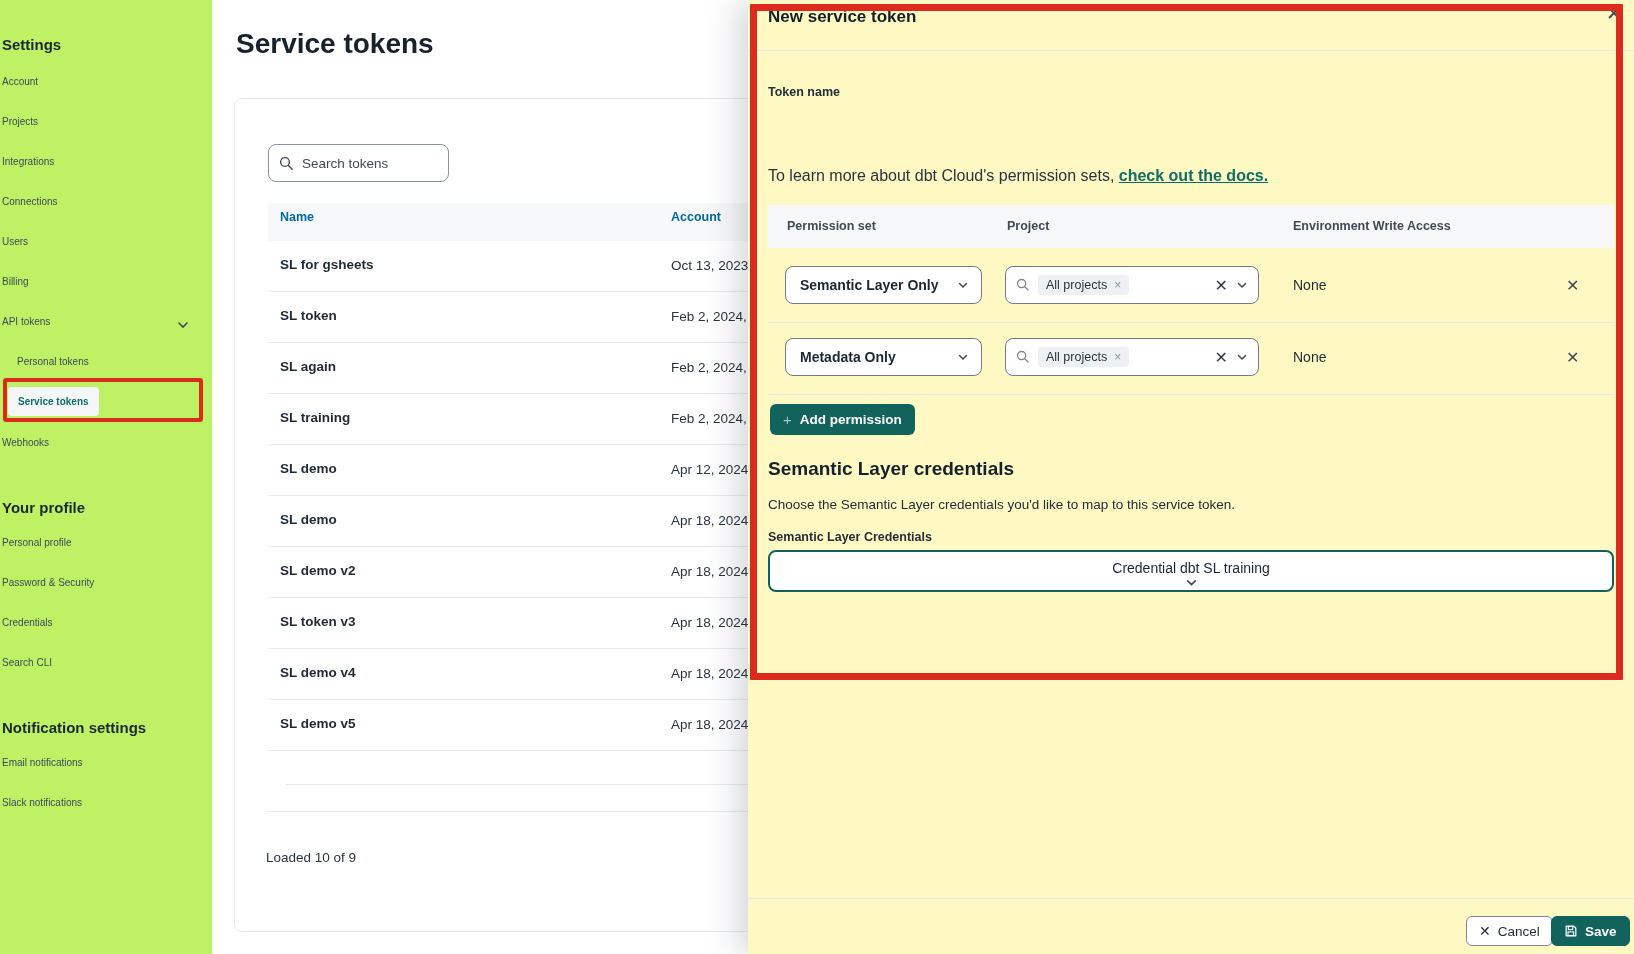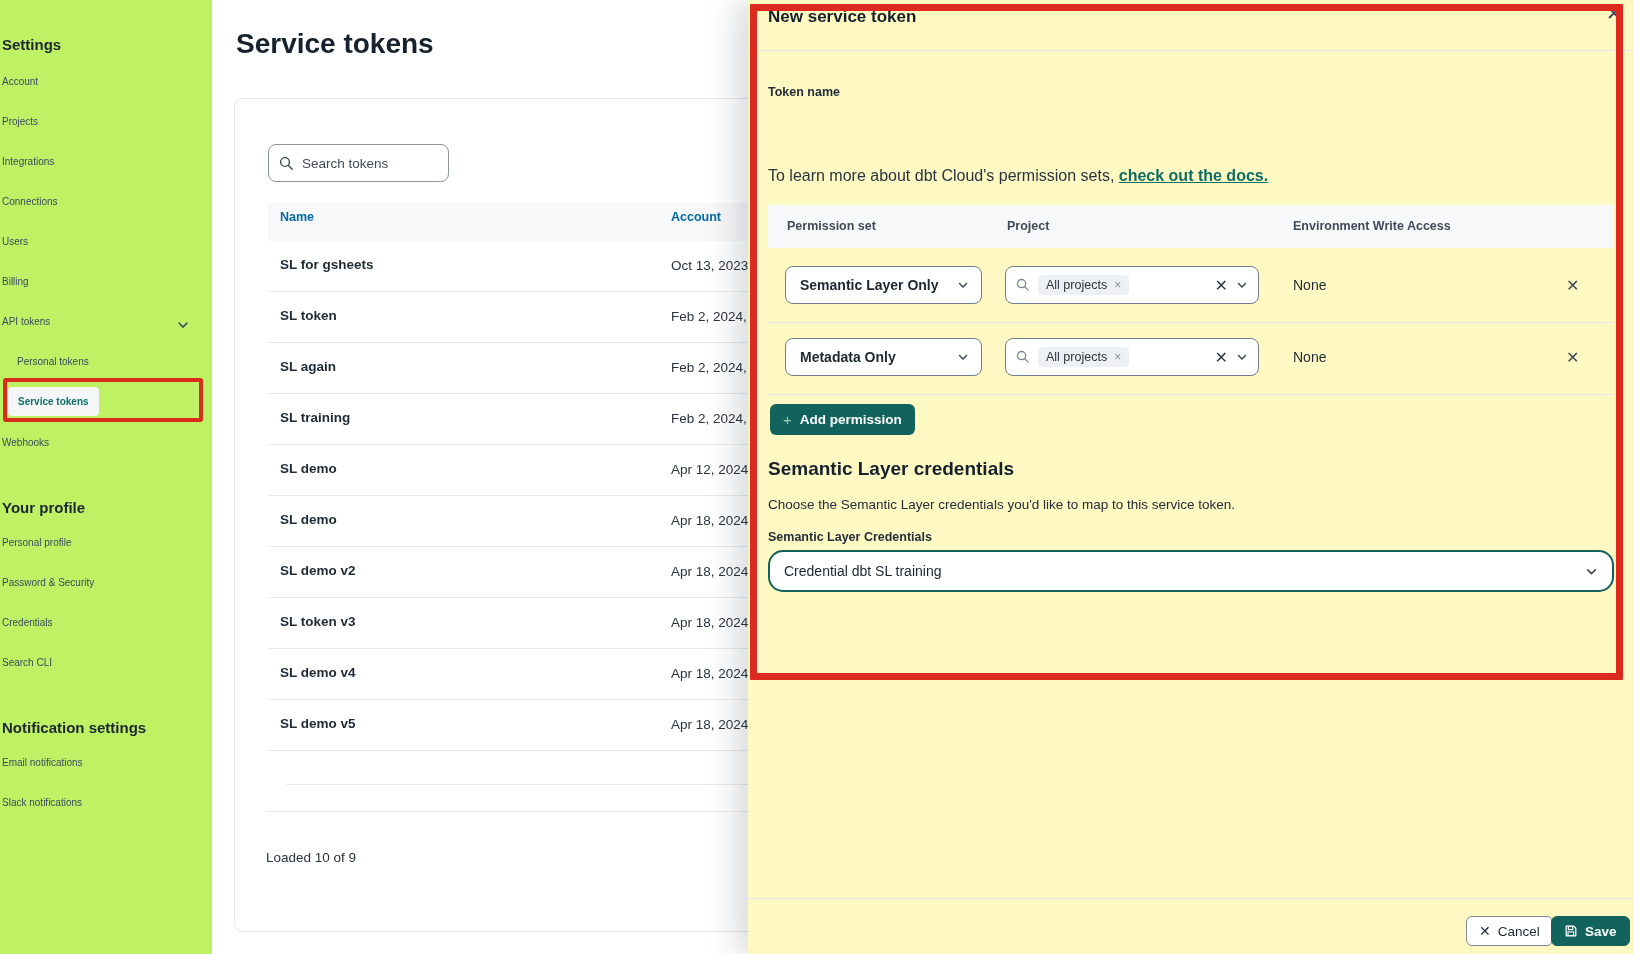--- a/index.html
+++ b/index.html
@@ -66,22 +66,22 @@
   .row-x { position:absolute; left:818px; font-size:16px; color:#3c4a59; cursor:pointer; }
 
   #add-perm { position:absolute; left:22px; top:404px; height:31px; padding:0 13px;
     background:#13635d; border:none; border-radius:6px; color:#fff; font-size:13.5px;
     font-weight:700; font-family:inherit; display:flex; align-items:center; gap:8px; cursor:pointer; }
   #add-perm .plus { color:#a8c6c2; font-size:15px; font-weight:400; }
 
   #sl-heading { position:absolute; left:20px; top:458px; font-size:19px; font-weight:700; color:#15212c; }
   #sl-desc { position:absolute; left:20px; top:497px; font-size:13.5px; color:#222d38; }
   #cred-select { position:absolute; left:20px; top:550px; width:846px; height:42px;
-    border:2px solid #14615b; border-radius:15px; background:#fff; display:flex;
-    align-items:center; justify-content:space-between; padding:16px 14px; cursor:pointer; }
+    border:2px solid #14615b; border-radius:8px; background:#fff; display:flex;
+    align-items:center; justify-content:space-between; padding:8px 14px; cursor:pointer;flex-direction:column; }
   #cred-select .sel-text { font-size:14px; color:#1b2733; font-weight:400; }
 
   #panel-redbox { left:750px; top:4px; width:873px; height:676px; border-width:7px; border-radius:1px; }
 
   .btn { position:absolute; top:916px; height:30px; border-radius:6px; font-size:13.5px;
     font-family:inherit; display:flex; align-items:center; gap:7px; padding:0 12px; cursor:pointer; }
   #cancel-btn { left:718px; background:#fff; border:1px solid #7e8995; color:#1f2a36; }
   #cancel-btn .x { font-size:14px; }
   #save-btn { left:803px; background:#13635d; border:1px solid #13635d; color:#fff; font-weight:700; }
 

